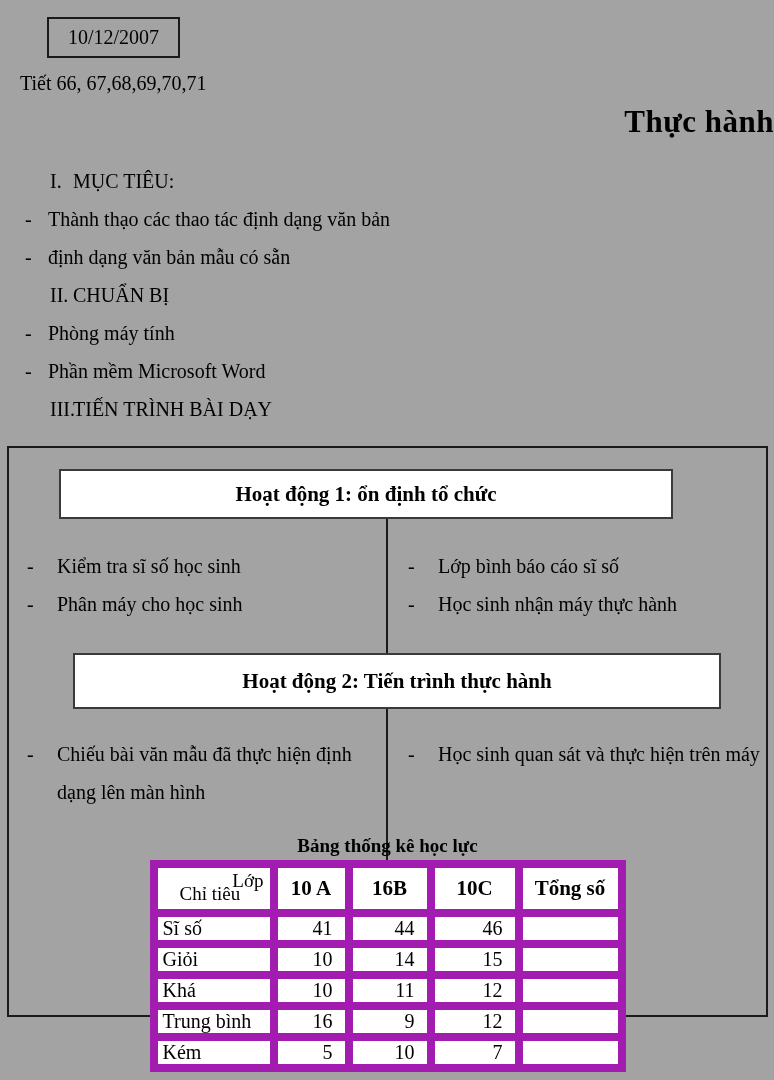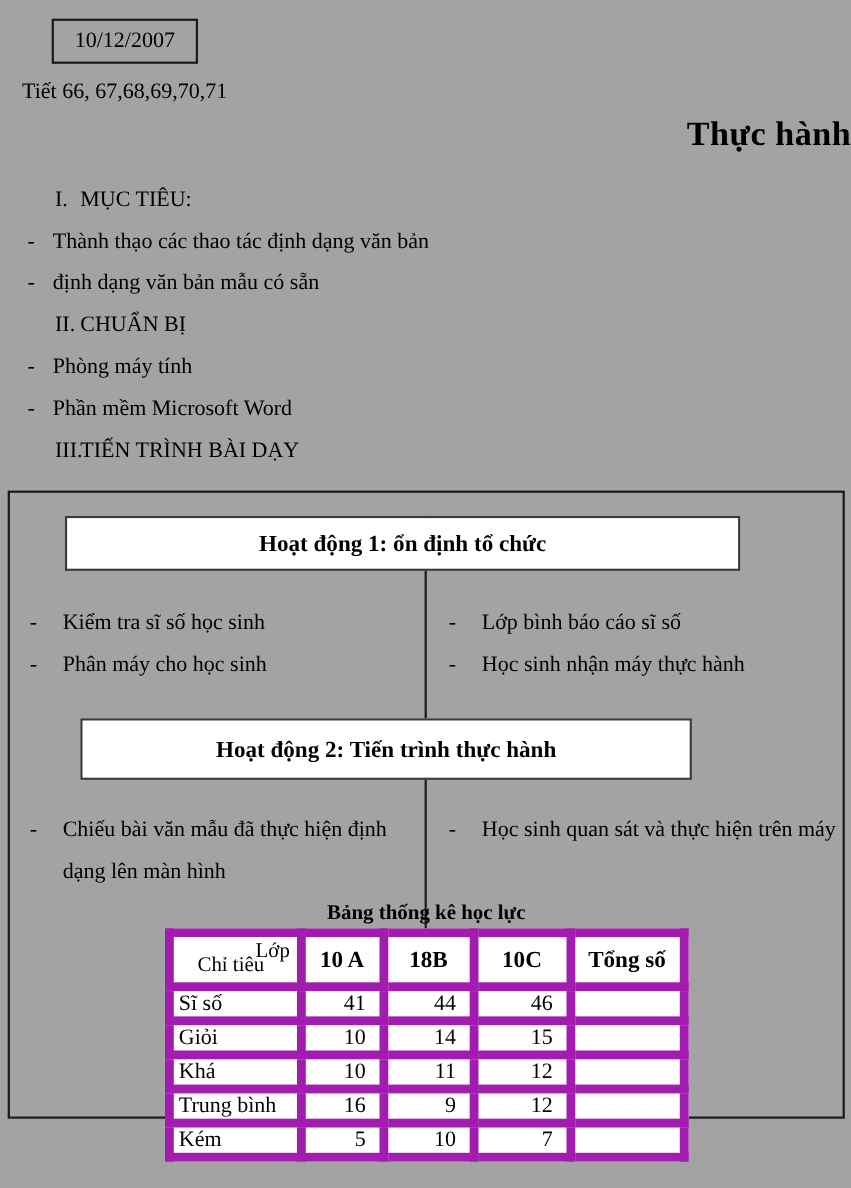--- a/index.html
+++ b/index.html
@@ -46,35 +46,35 @@
     position:absolute; left:377px; top:0; width:2px; height:100%;
     background:#1a1a1a; z-index:0;
   }
   .activity-box {
     position:relative; z-index:2; background:#fff;
     border:2px solid #3a3a3a;
     display:flex; align-items:center; justify-content:center;
     font-weight:bold; font-size:21px;
   }
   .box1 { margin:21px 0 0 50px; width:614px; height:50px; }
-  .box2 { margin:30px 0 0 64px; width:556px; height:56px; }
+  .box2 { margin:30px 0 0 64px; width:648px; height:56px; }
 
   .cols { display:flex; position:relative; z-index:1; }
   .cols1 { margin-top:28px; }
   .cols2 { margin-top:26px; }
   .col-left { width:379px; padding-left:18px; }
   .col-right { flex:1; padding-left:20px; }
   .b-item { display:flex; font-size:20px; line-height:38px; }
   .b-item .dash { width:30px; flex:0 0 30px; }
   .b-item .btxt { flex:1; }
   .cols2 .col-left .btxt { max-width:305px; }
   .cols2 .col-right .btxt { max-width:330px; }
 
   .stats-title {
-    margin-top:8px; text-align:center; font-weight:bold; font-size:19px;
+    margin-top:24px; text-align:center; font-weight:bold; font-size:19px;
     position:relative; z-index:1;
   }
   table.stats {
     position:relative; z-index:2; background:#fff;
     margin:3px auto 0; border-collapse:collapse;
     font-size:20px;
   }
   table.stats td, table.stats th { border:8px solid #a21caf; background:#fff; }
   .corner-cell { width:120px; height:49px; position:relative; font-weight:normal; font-size:19px; }
   .corner-top { position:absolute; top:2px; right:6px; }
@@ -181,21 +181,21 @@
       <div class="stats-title">Bảng thống kê học lực</div>
 
       <table class="stats">
         <tbody>
           <tr>
             <th class="corner-cell">
               <span class="corner-top">Lớp</span>
               <span class="corner-bottom">Chỉ tiêu</span>
             </th>
             <th class="colhead w-a">10 A</th>
-            <th class="colhead w-b">18B</th>
+            <th class="colhead w-b">16B</th>
             <th class="colhead w-c">10C</th>
             <th class="colhead w-t">Tổng số</th>
           </tr>
           <tr>
             <td class="rlabel">Sĩ số</td>
             <td class="rval">41</td>
             <td class="rval">44</td>
             <td class="rval">46</td>
             <td class="rval"></td>
           </tr>

